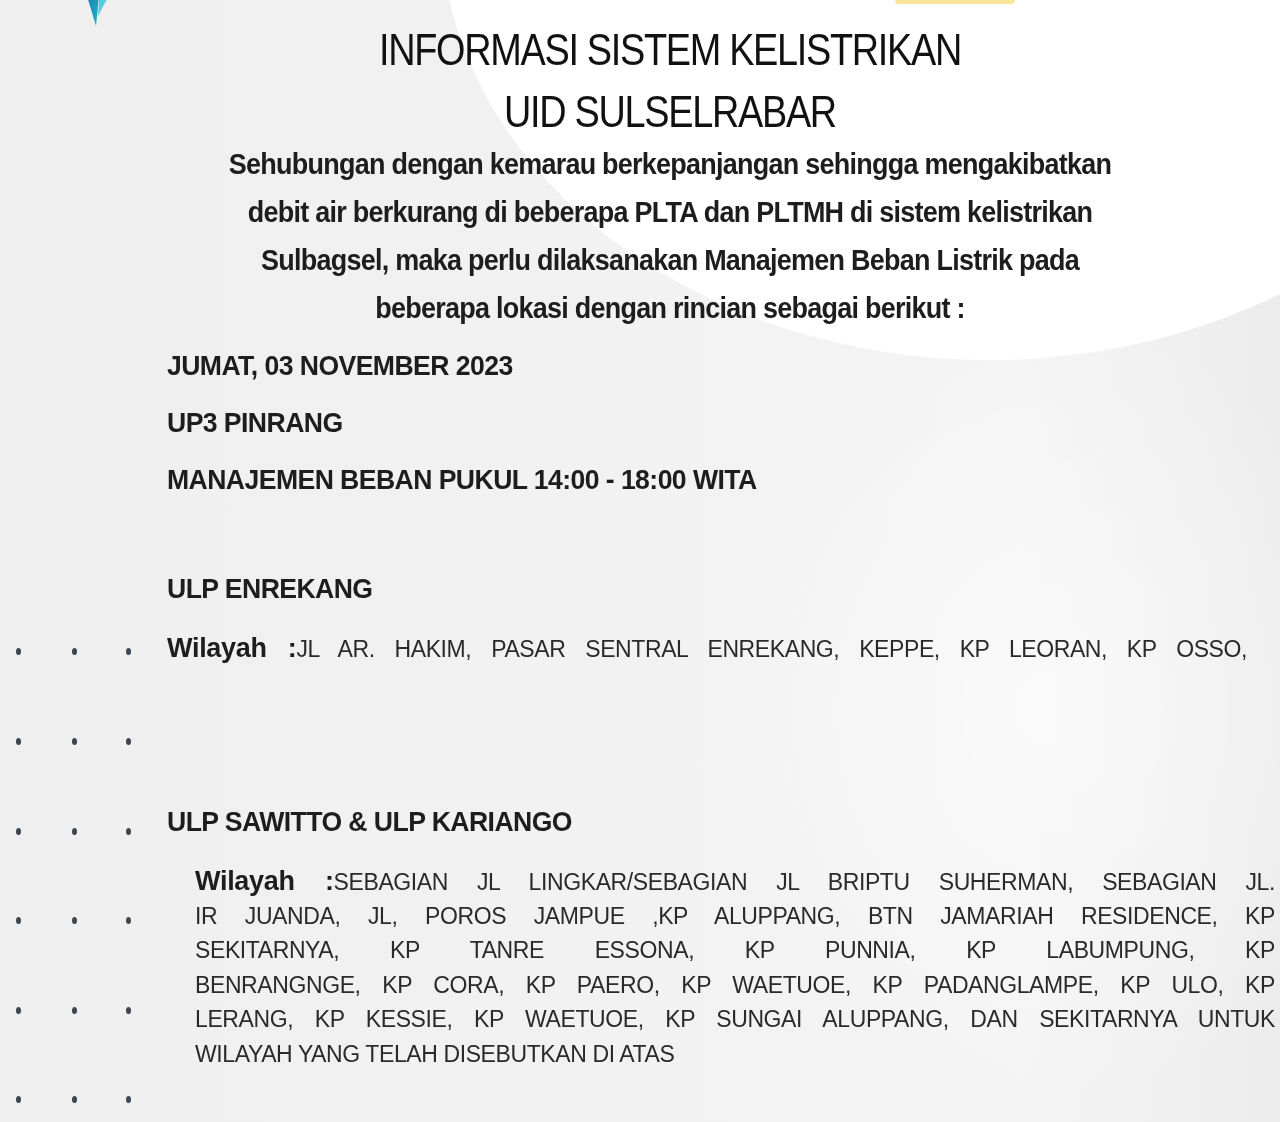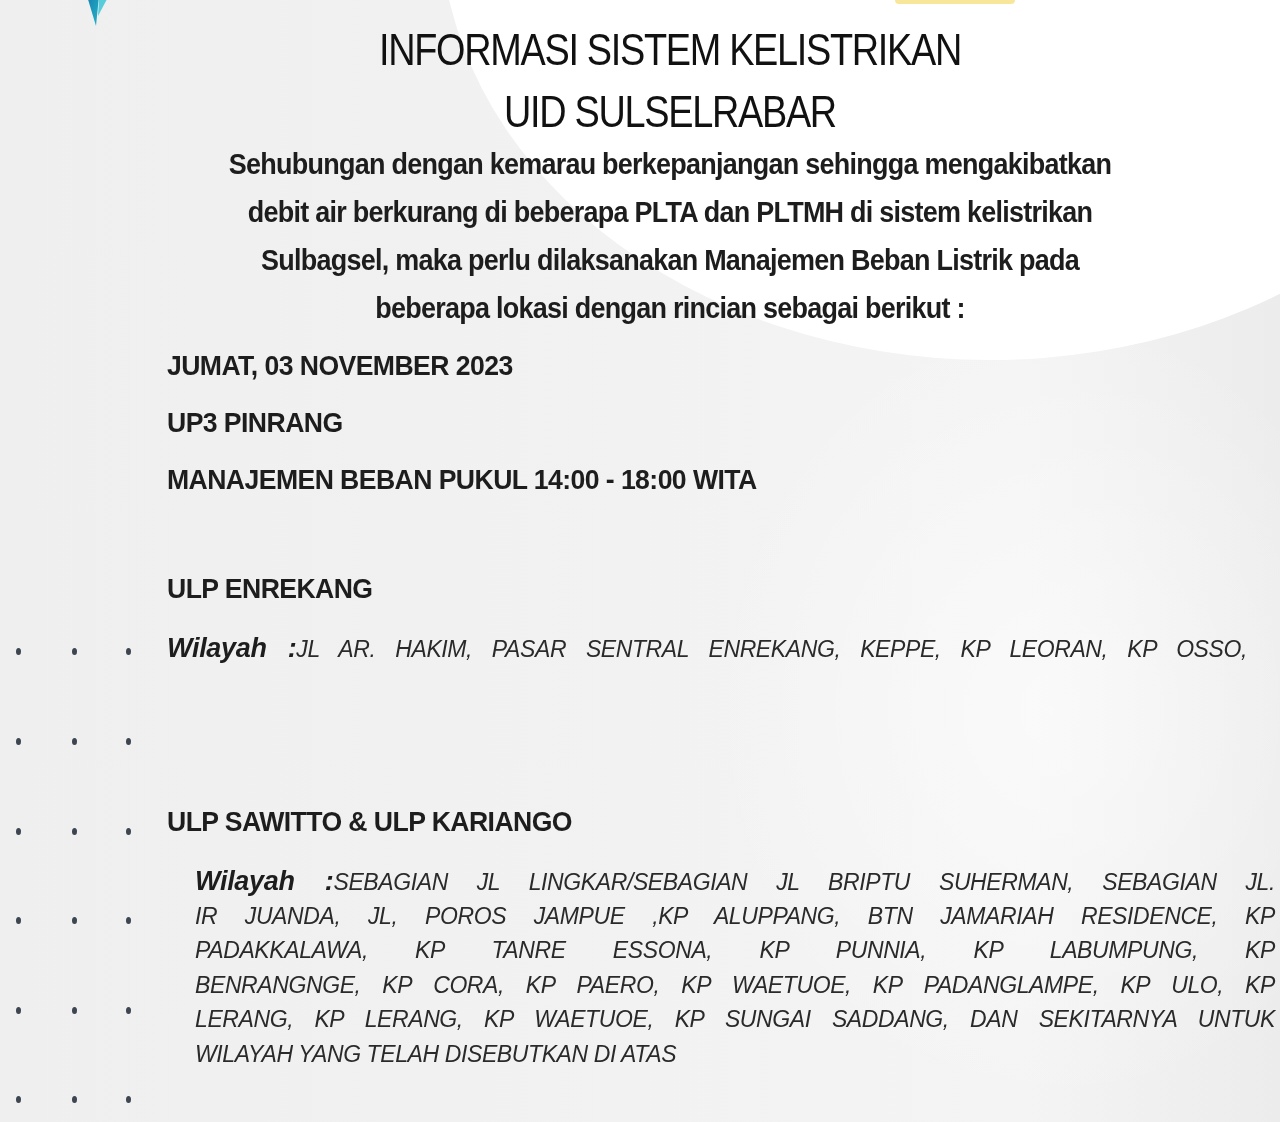--- a/index.html
+++ b/index.html
@@ -112,21 +112,20 @@
     }
     .area-block {
       position: absolute;
       left: 167px;
       width: 1080px;
       color: #2a2a2a;
       font-size: 23px;
       line-height: 34.5px;
       text-align: justify;
       letter-spacing: -0.4px;
-      font-style: italic;
     }
     .area-line {
       display: block;
       white-space: nowrap;
       text-align: justify;
       text-align-last: justify;
       height: 34.5px;
       overflow: visible;
     }
     .area-line.last {
@@ -208,18 +207,18 @@
 
   <div class="section-title" style="top:573px;">ULP ENREKANG</div>
   <div class="area-block" style="top:631px;">
     <span class="area-line"><span class="area-label">Wilayah :</span><span>JL AR. HAKIM, PASAR SENTRAL ENREKANG, KEPPE, KP LEORAN, KP OSSO,</span></span>
   </div>
 
   <div class="section-title" style="top:806px;">ULP SAWITTO &amp; ULP KARIANGO</div>
   <div class="area-block" style="top:864px;margin-left:28px;">
     <span class="area-line"><span class="area-label">Wilayah :</span><span>SEBAGIAN JL LINGKAR/SEBAGIAN JL BRIPTU SUHERMAN, SEBAGIAN JL.</span></span>
     <span class="area-line">IR JUANDA, JL, POROS JAMPUE ,KP ALUPPANG, BTN JAMARIAH RESIDENCE, KP</span>
-    <span class="area-line">PADAKKALAWA, KP TANRE ESSONA, KP PUNNIA, KP LABUMPUNG, KP</span>
+    <span class="area-line">SEKITARNYA, KP TANRE ESSONA, KP PUNNIA, KP LABUMPUNG, KP</span>
     <span class="area-line">BENRANGNGE, KP CORA, KP PAERO, KP WAETUOE, KP PADANGLAMPE, KP ULO, KP</span>
-    <span class="area-line">LERANG, KP LERANG, KP WAETUOE, KP SUNGAI SADDANG, DAN SEKITARNYA UNTUK</span>
+    <span class="area-line">LERANG, KP KESSIE, KP WAETUOE, KP SUNGAI ALUPPANG, DAN SEKITARNYA UNTUK</span>
     <span class="area-line last">WILAYAH YANG TELAH DISEBUTKAN DI ATAS</span>
   </div>
 </div>
 
 </body></html>

